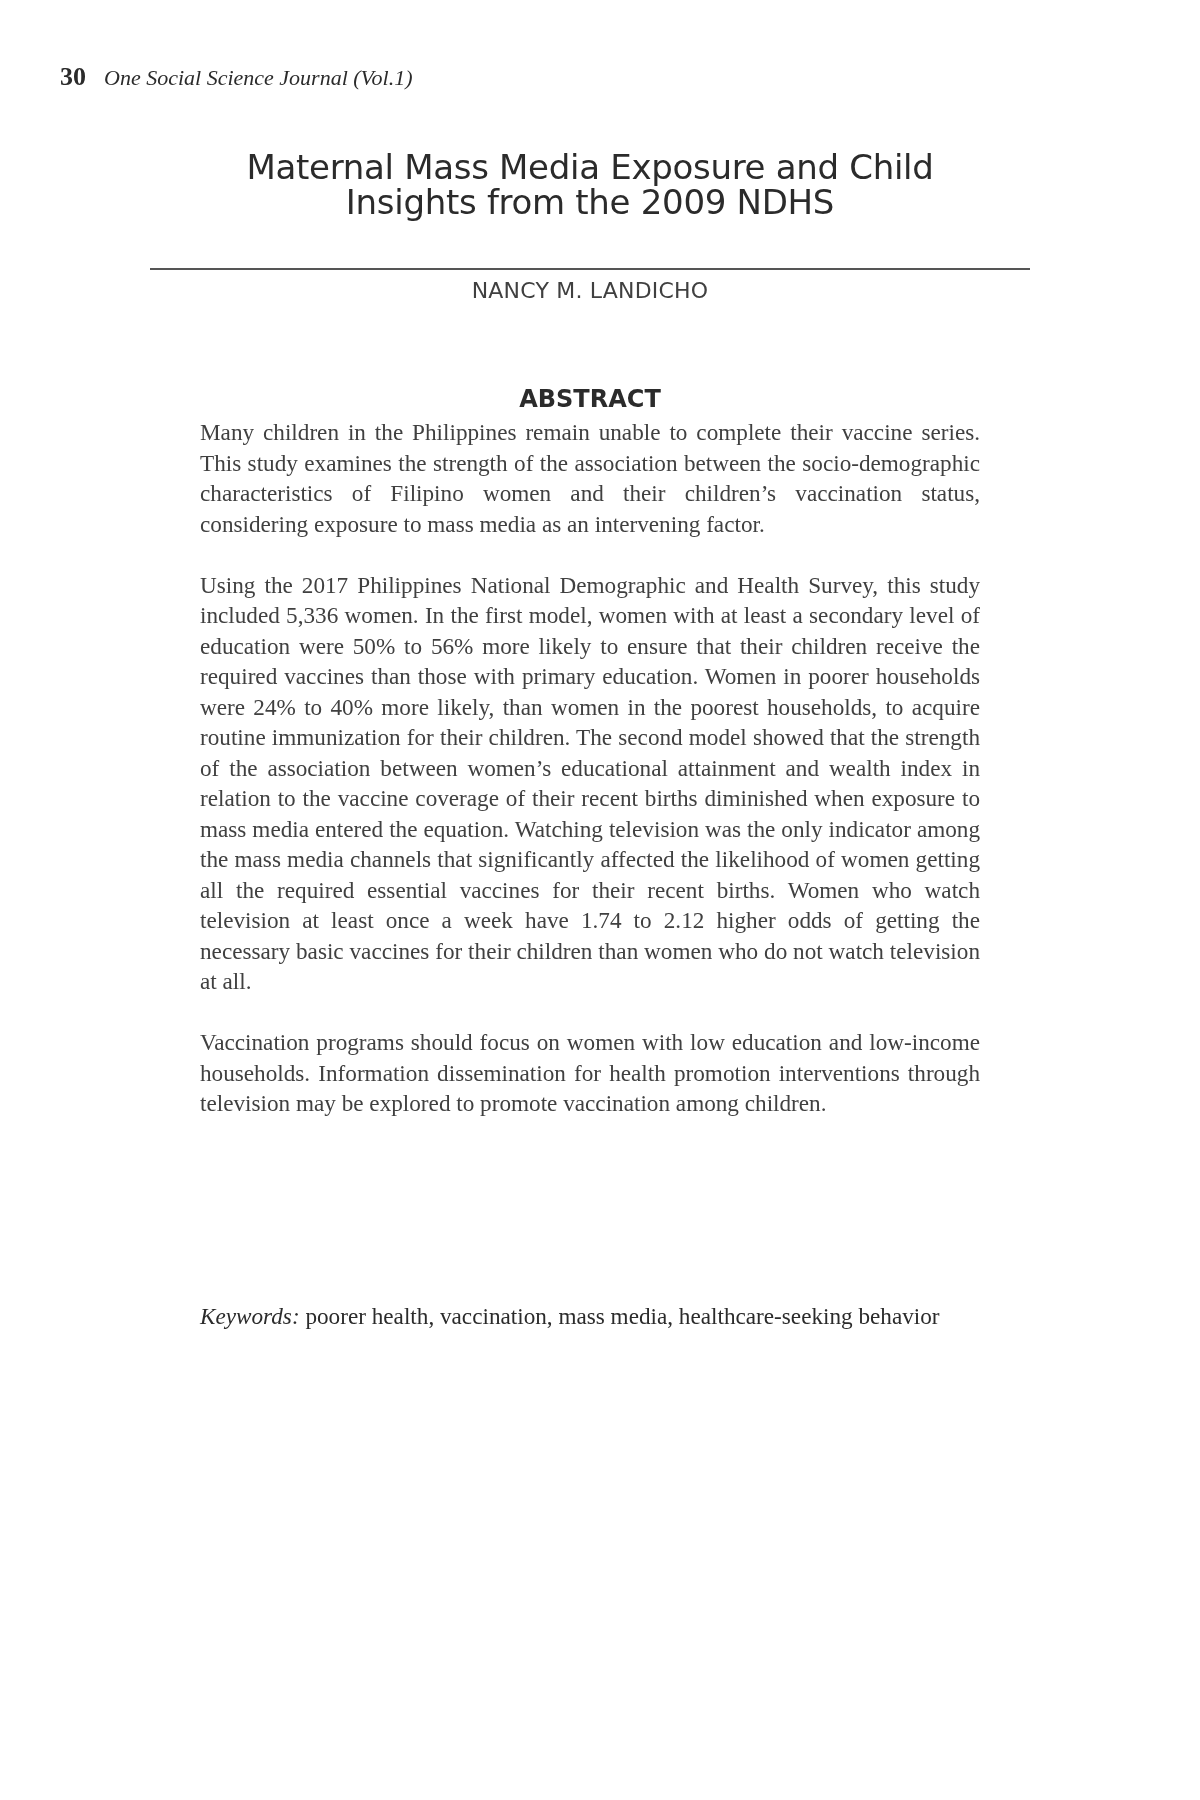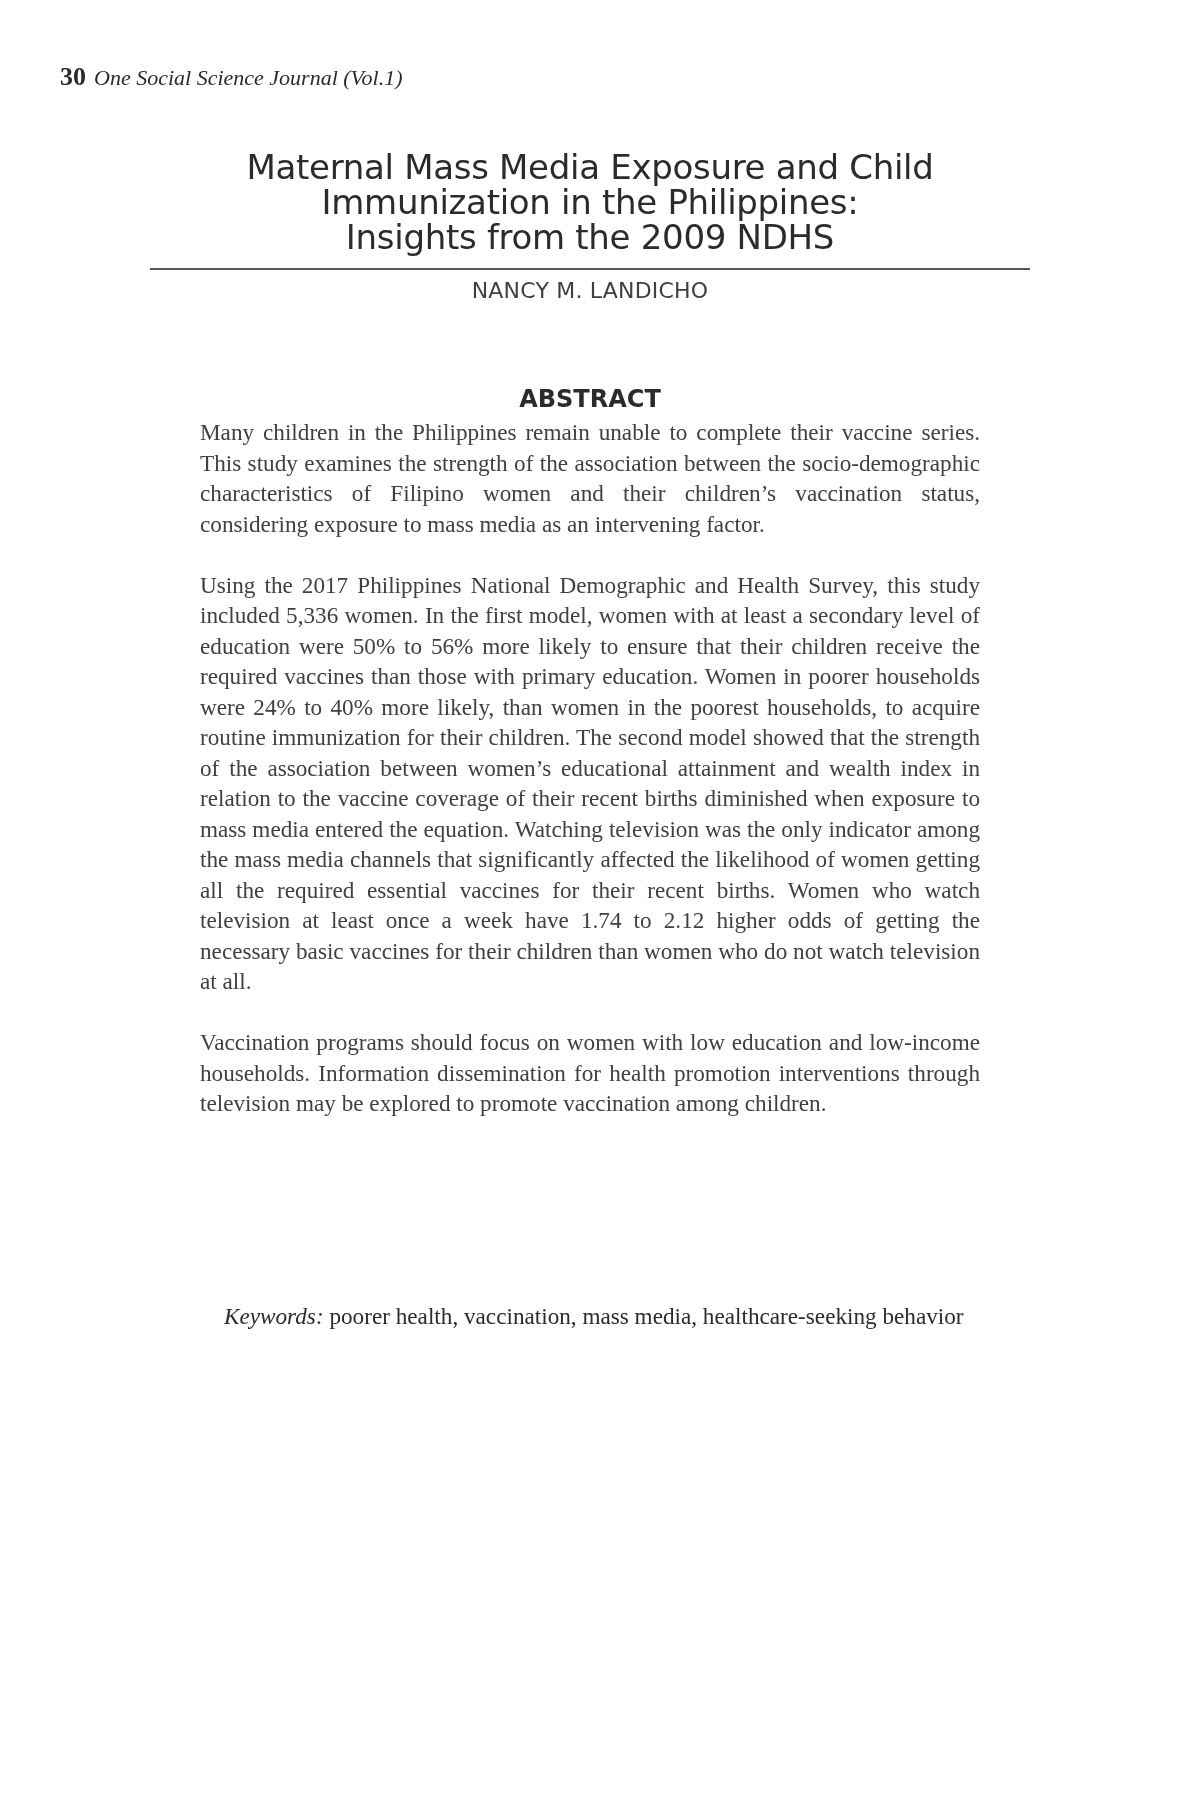--- a/index.html
+++ b/index.html
@@ -1,39 +1,38 @@
 <!DOCTYPE html>
 <html><head>
 <meta charset="utf-8">
 <style>
   html, body { margin: 0; padding: 0; background: #ffffff; }
   body { width: 1200px; height: 1800px; position: relative; overflow: hidden; color: #2b2b2b; }
   .running-head { position: absolute; left: 60px; top: 62px; font-family: "Liberation Serif", serif; font-size: 22px; color: #2b2b2b; white-space: nowrap; }
-  .running-head .page-num { font-weight: bold; font-size: 26px; margin-right: 8px; text-align: right; }
+  .running-head .page-num { font-weight: bold; font-size: 26px; margin-right: 18px; text-align: right; }
   .running-head .journal { font-style: italic; }
   .title { position: absolute; left: 150px; width: 880px; top: 150px; text-align: center; font-family: "DejaVu Sans", sans-serif; font-size: 34px; line-height: 35px; color: #2b2b2b; letter-spacing: -0.3px; }
   .title div { white-space: nowrap; }
   .rule { position: absolute; left: 150px; width: 880px; top: 268px; height: 2px; background: #555555; }
   .author { position: absolute; left: 150px; width: 880px; top: 278px; text-align: center; font-family: "DejaVu Sans", sans-serif; font-size: 22px; color: #404040; letter-spacing: 0.2px; }
   .abstract-heading { position: absolute; left: 200px; width: 780px; top: 385px; text-align: center; font-family: "DejaVu Sans", sans-serif; font-weight: bold; font-size: 24px; color: #2b2b2b; }
   .abstract { position: absolute; left: 200px; width: 780px; top: 417px; font-family: "Liberation Serif", serif; font-size: 23.2px; line-height: 30.5px; color: #404040; text-align: justify; }
   .abstract p { margin: 0 0 30.5px 0; }
   .keywords { position: absolute; left: 200px; width: 780px; top: 1301px; font-family: "Liberation Serif", serif; font-size: 23.2px; line-height: 30.5px; color: #2b2b2b; text-align: justify; text-align-last: left; padding-left: 112px; text-indent: -112px; box-sizing: border-box; }
-  .keywords .kw-label { font-style: italic; margin-left: 24px; }
+  .keywords .kw-label { font-style: italic; }
 </style>
 </head>
 <body>
 
 <div class="running-head">
   <span class="page-num">30</span><span class="journal">One Social Science Journal (Vol.1)</span>
 </div>
 
 <div class="title">
   <div>Maternal Mass Media Exposure and Child</div>
-  <div>Immunization in the Philippines:</div>
   <div>Insights from the 2009 NDHS</div>
 </div>
 
 <div class="rule"></div>
 
 <div class="author">NANCY M. LANDICHO</div>
 
 <div class="abstract-heading">ABSTRACT</div>
 
 <div class="abstract">

